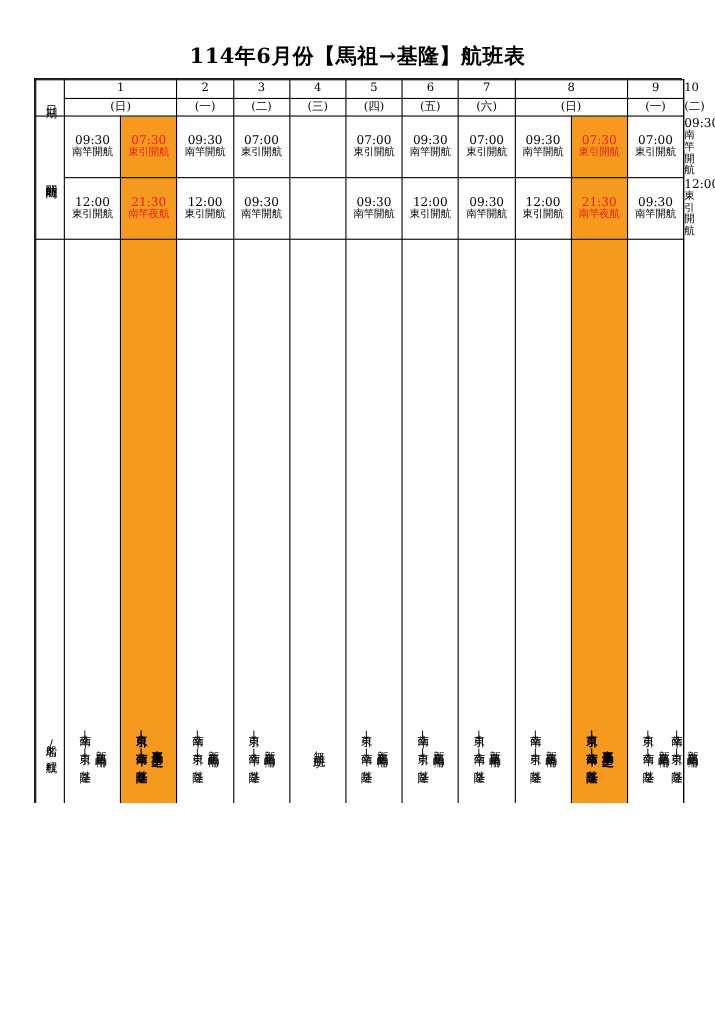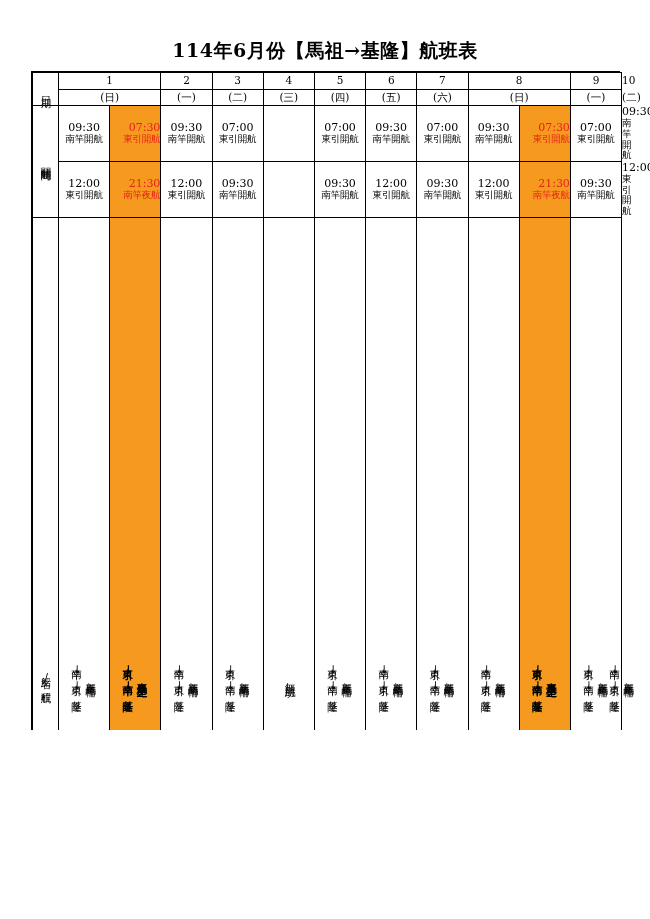--- a/index.html
+++ b/index.html
@@ -81,21 +81,21 @@
     font-size: 11px;
     font-family: "DejaVu Serif","Liberation Serif", serif;
     line-height: 1.12;
   }
   .timecell .pt {
     display: block;
     font-size: 9.5px;
     line-height: 1.12;
     letter-spacing: -0.2px;
   }
-  .red .hm, .red .pt { color: #e8221a; text-align: right; }
+  .red .hm, .red .pt { color: #e8221a; }
 
   
   .vcell { height: 122px; padding: 2px 0 3px 0; }
   .vwrap {
     display: flex;
     flex-direction: row-reverse;
     justify-content: center;
     align-items: flex-start;
     gap: 2px;
     height: 100%;

